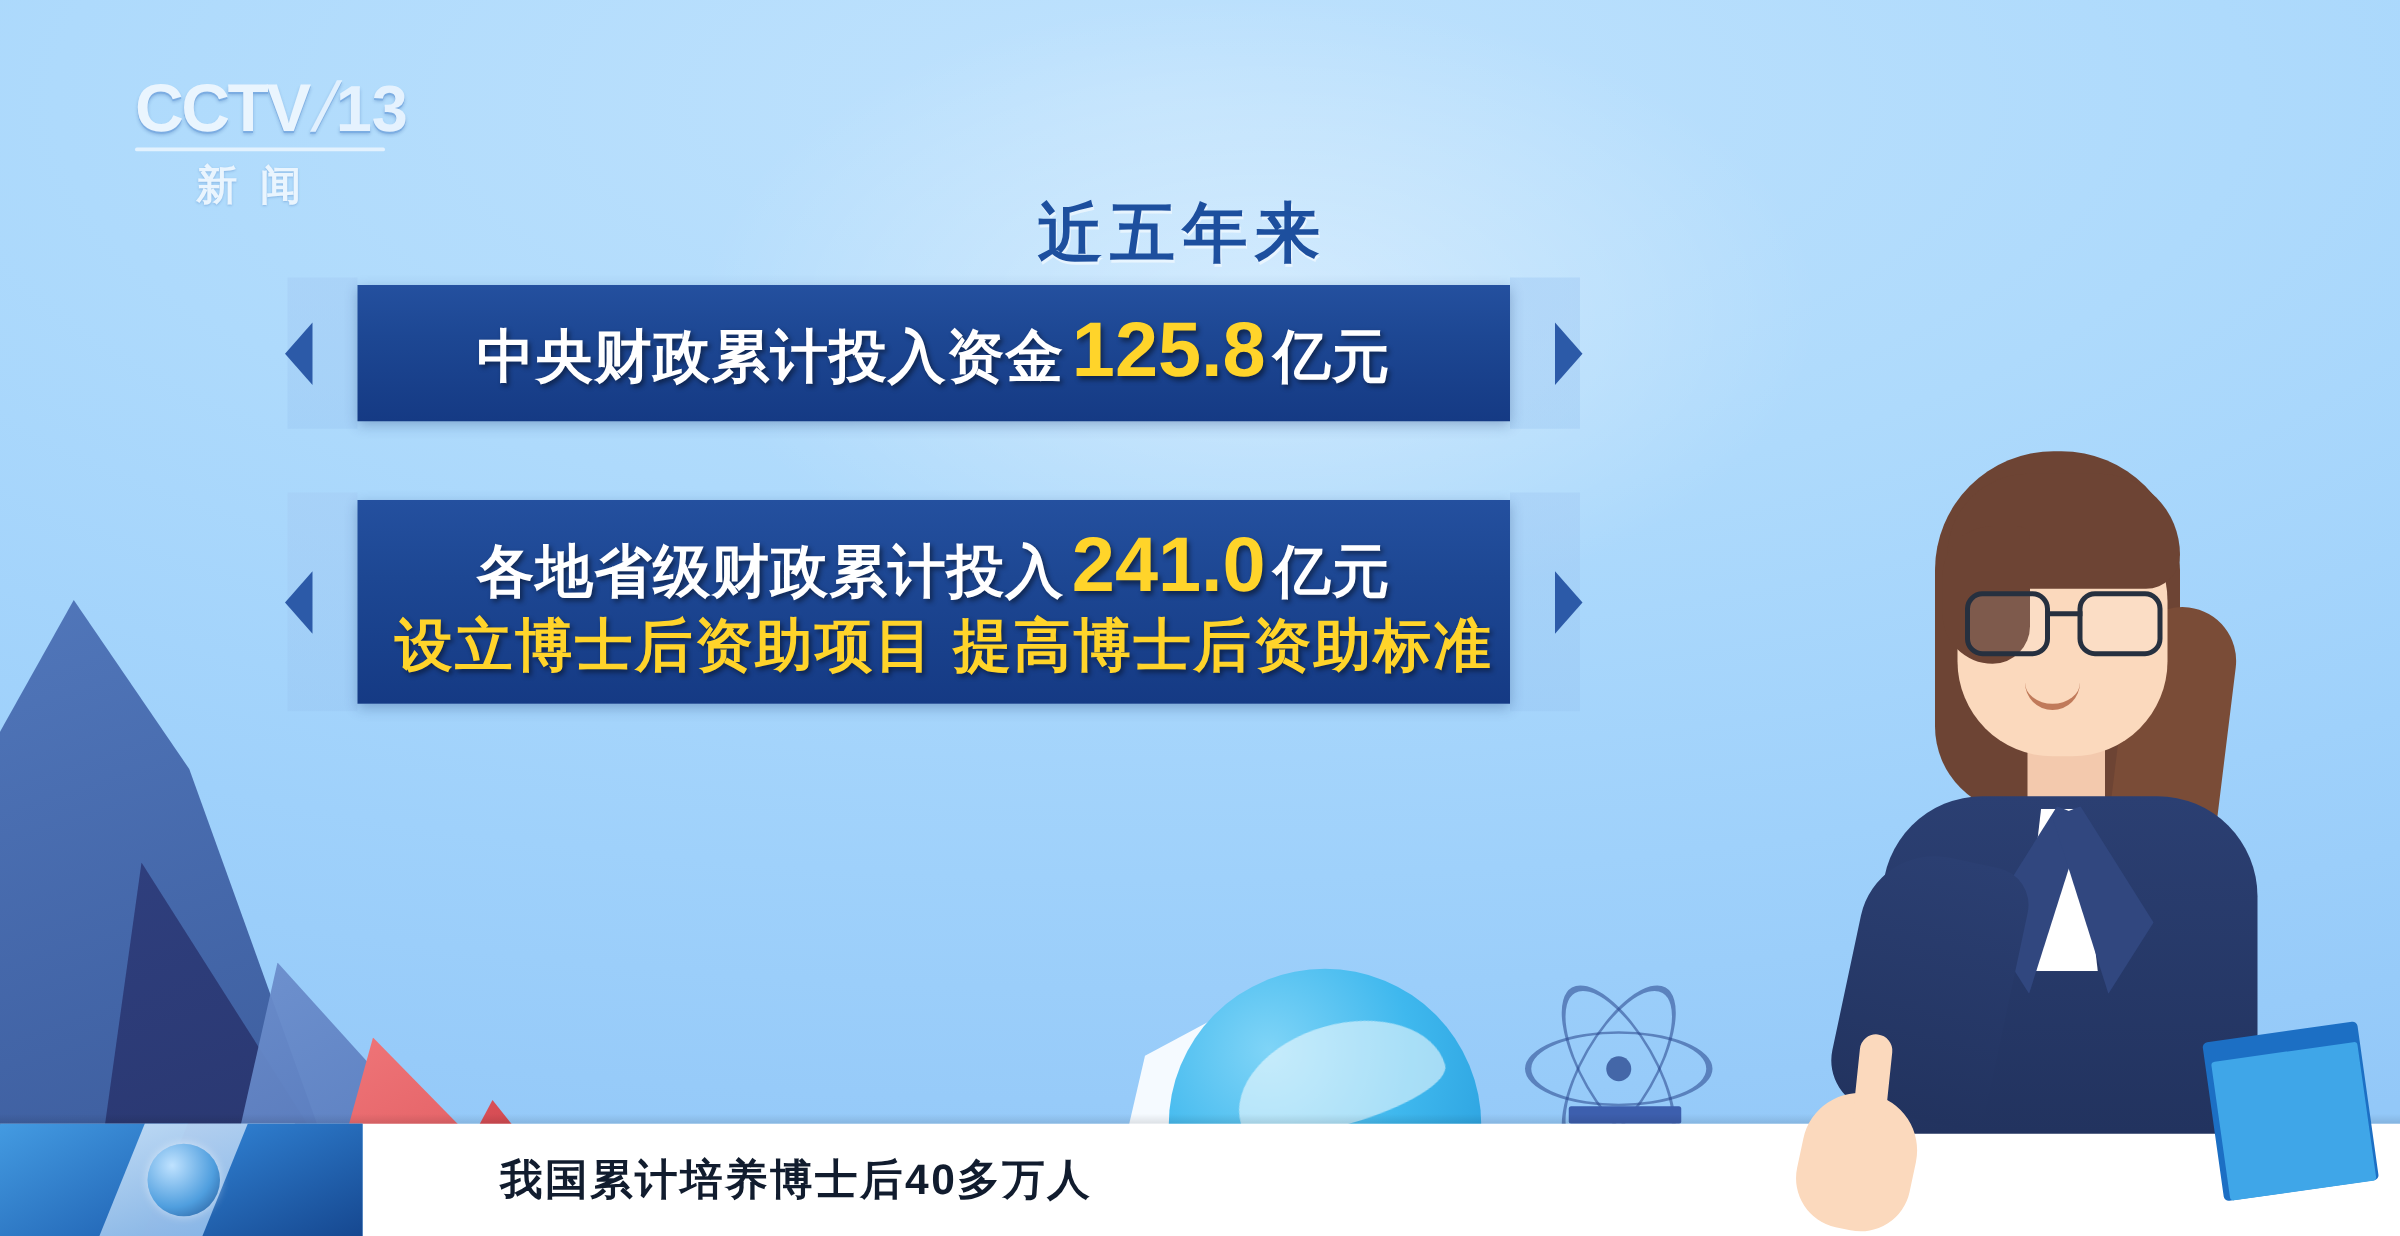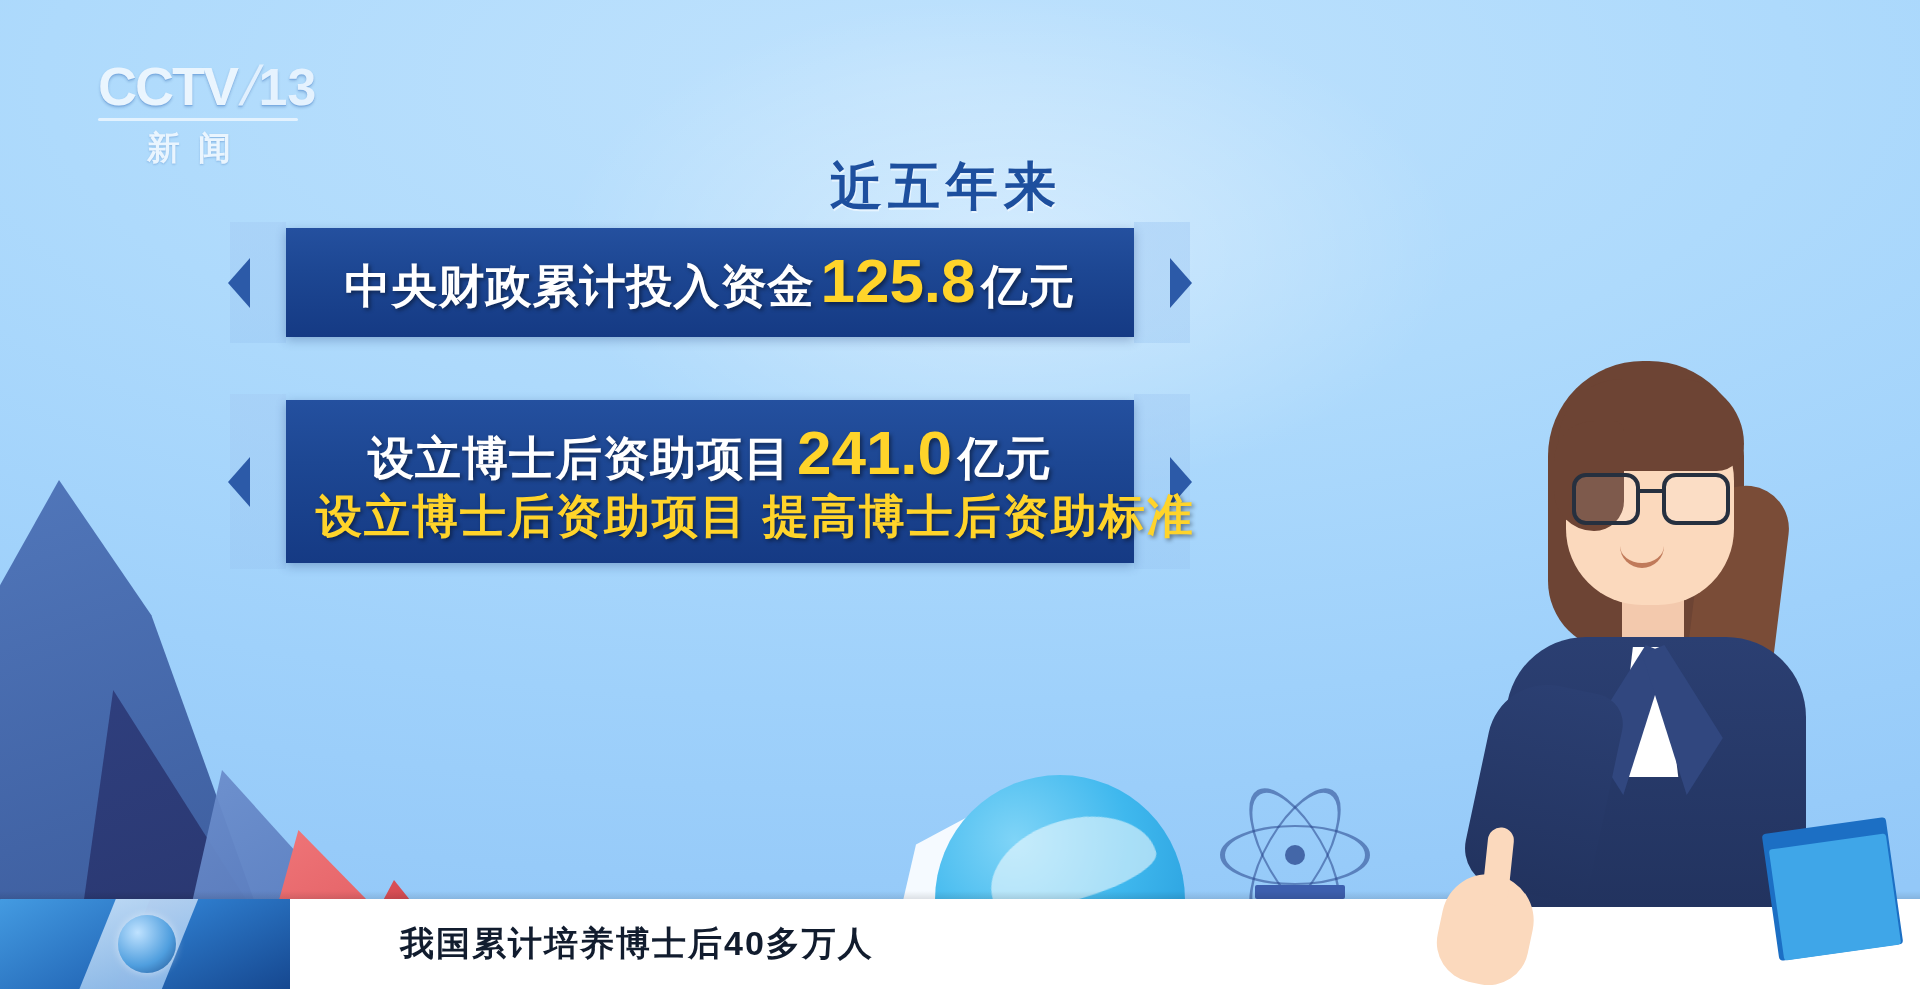--- a/index.html
+++ b/index.html
@@ -167,21 +167,21 @@
   .bottom-band-shadow {
     position: absolute;
     left: 0; bottom: 90px;
     width: 1920px; height: 8px;
     background: linear-gradient(to top, rgba(0,0,0,0.10), rgba(0,0,0,0));
   }
 
   
   .logo {
     position: absolute;
-    left: 98px; top: 58px;
+    left: 108px; top: 58px;
     width: 230px; height: 110px;
     opacity: 0.95;
   }
   .logo-main {
     font-family: "Liberation Sans", sans-serif;
     font-weight: 700;
     font-size: 54px;
     letter-spacing: -2px;
     color: #eef7ff;
     text-shadow:
@@ -235,21 +235,21 @@
     font-weight: 700;
     color: #1d4f9e;
     letter-spacing: 6px;
     text-shadow: 1px 2px 0 rgba(255,255,255,0.55);
   }
 
   
   .banner-wrap {
     position: absolute;
     left: 286px;
-    width: 848px;
+    width: 922px;
   }
   .banner-wrap.b1 { top: 228px; }
   .banner-wrap.b2 { top: 400px; }
 
   .banner {
     position: relative;
     background: linear-gradient(180deg, #24509f 0%, #1d4793 38%, #153a84 100%);
     padding: 16px 30px 20px 30px;
     box-shadow: 0 3px 10px rgba(20,50,110,0.3);
   }
@@ -537,21 +537,21 @@
     </div>
   </div>
 
   <div class="banner-wrap b2">
     <div class="chev-band left"></div>
     <div class="chev-band right"></div>
     <div class="chev left"></div>
     <div class="chev right"></div>
     <div class="banner">
       <div class="banner-line">
-        <span class="tx-white">设立博士后资助项目</span><span class="tx-yellow-num">241.0</span><span class="tx-white">亿元</span>
+        <span class="tx-white">各地省级财政累计投入</span><span class="tx-yellow-num">241.0</span><span class="tx-white">亿元</span>
       </div>
       <div class="banner-line">
         <span class="tx-yellow">设立博士后资助项目  提高博士后资助标准</span>
       </div>
     </div>
   </div>
 
   <div class="anchor">
     <div class="an-hair-back"></div>
     <div class="an-ponytail"></div>

